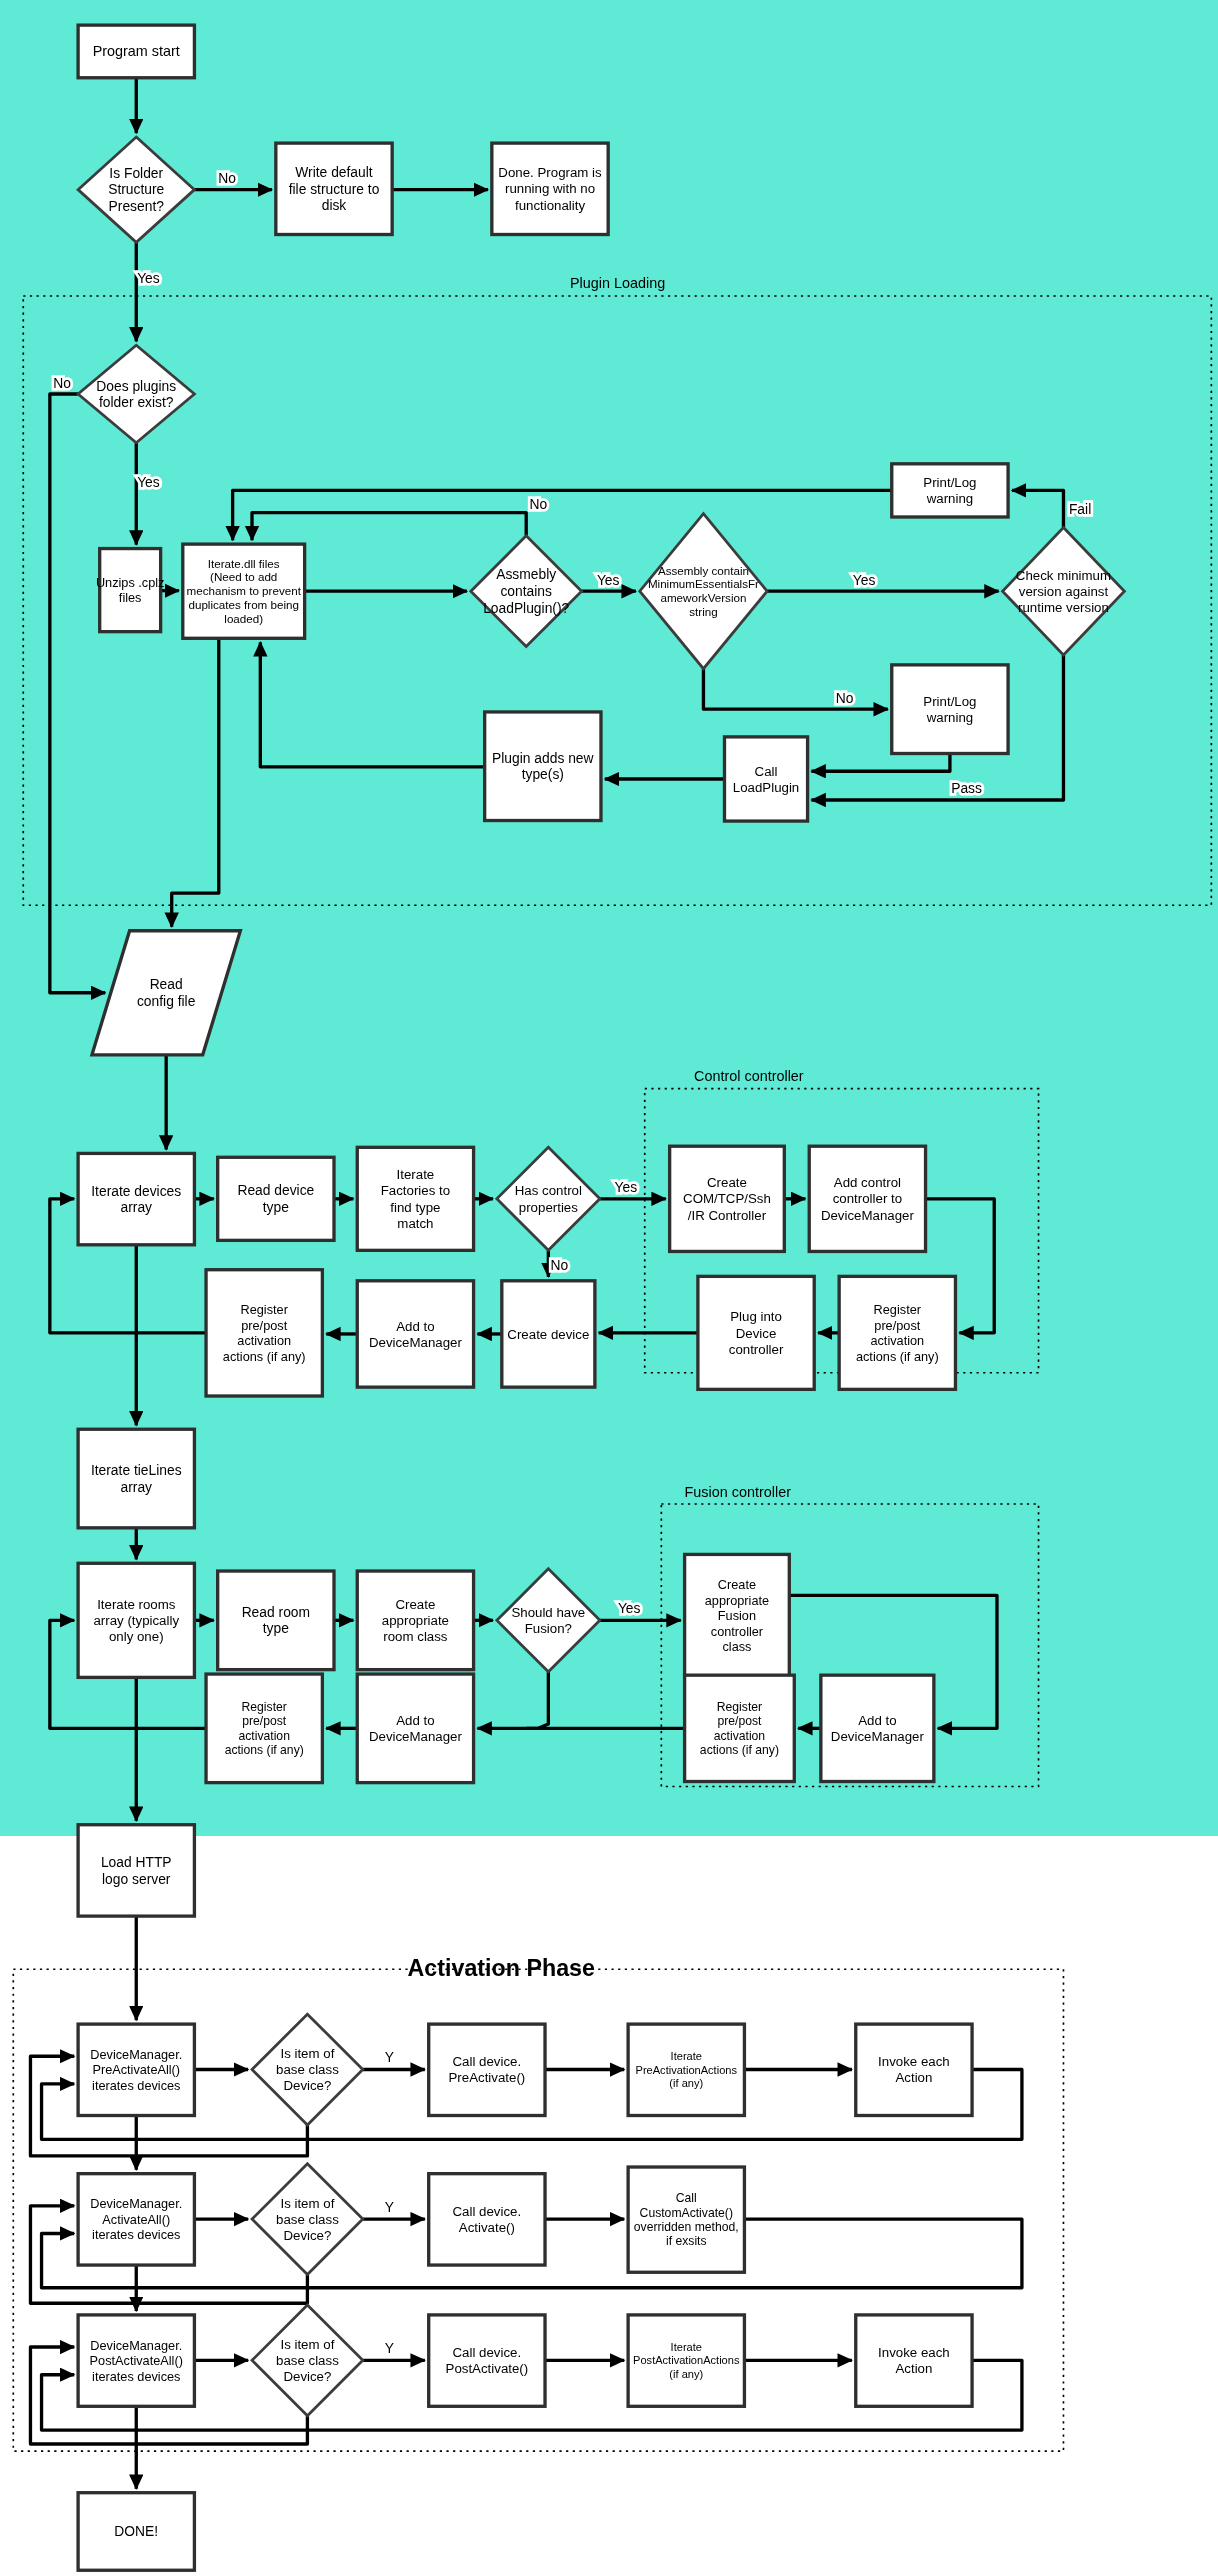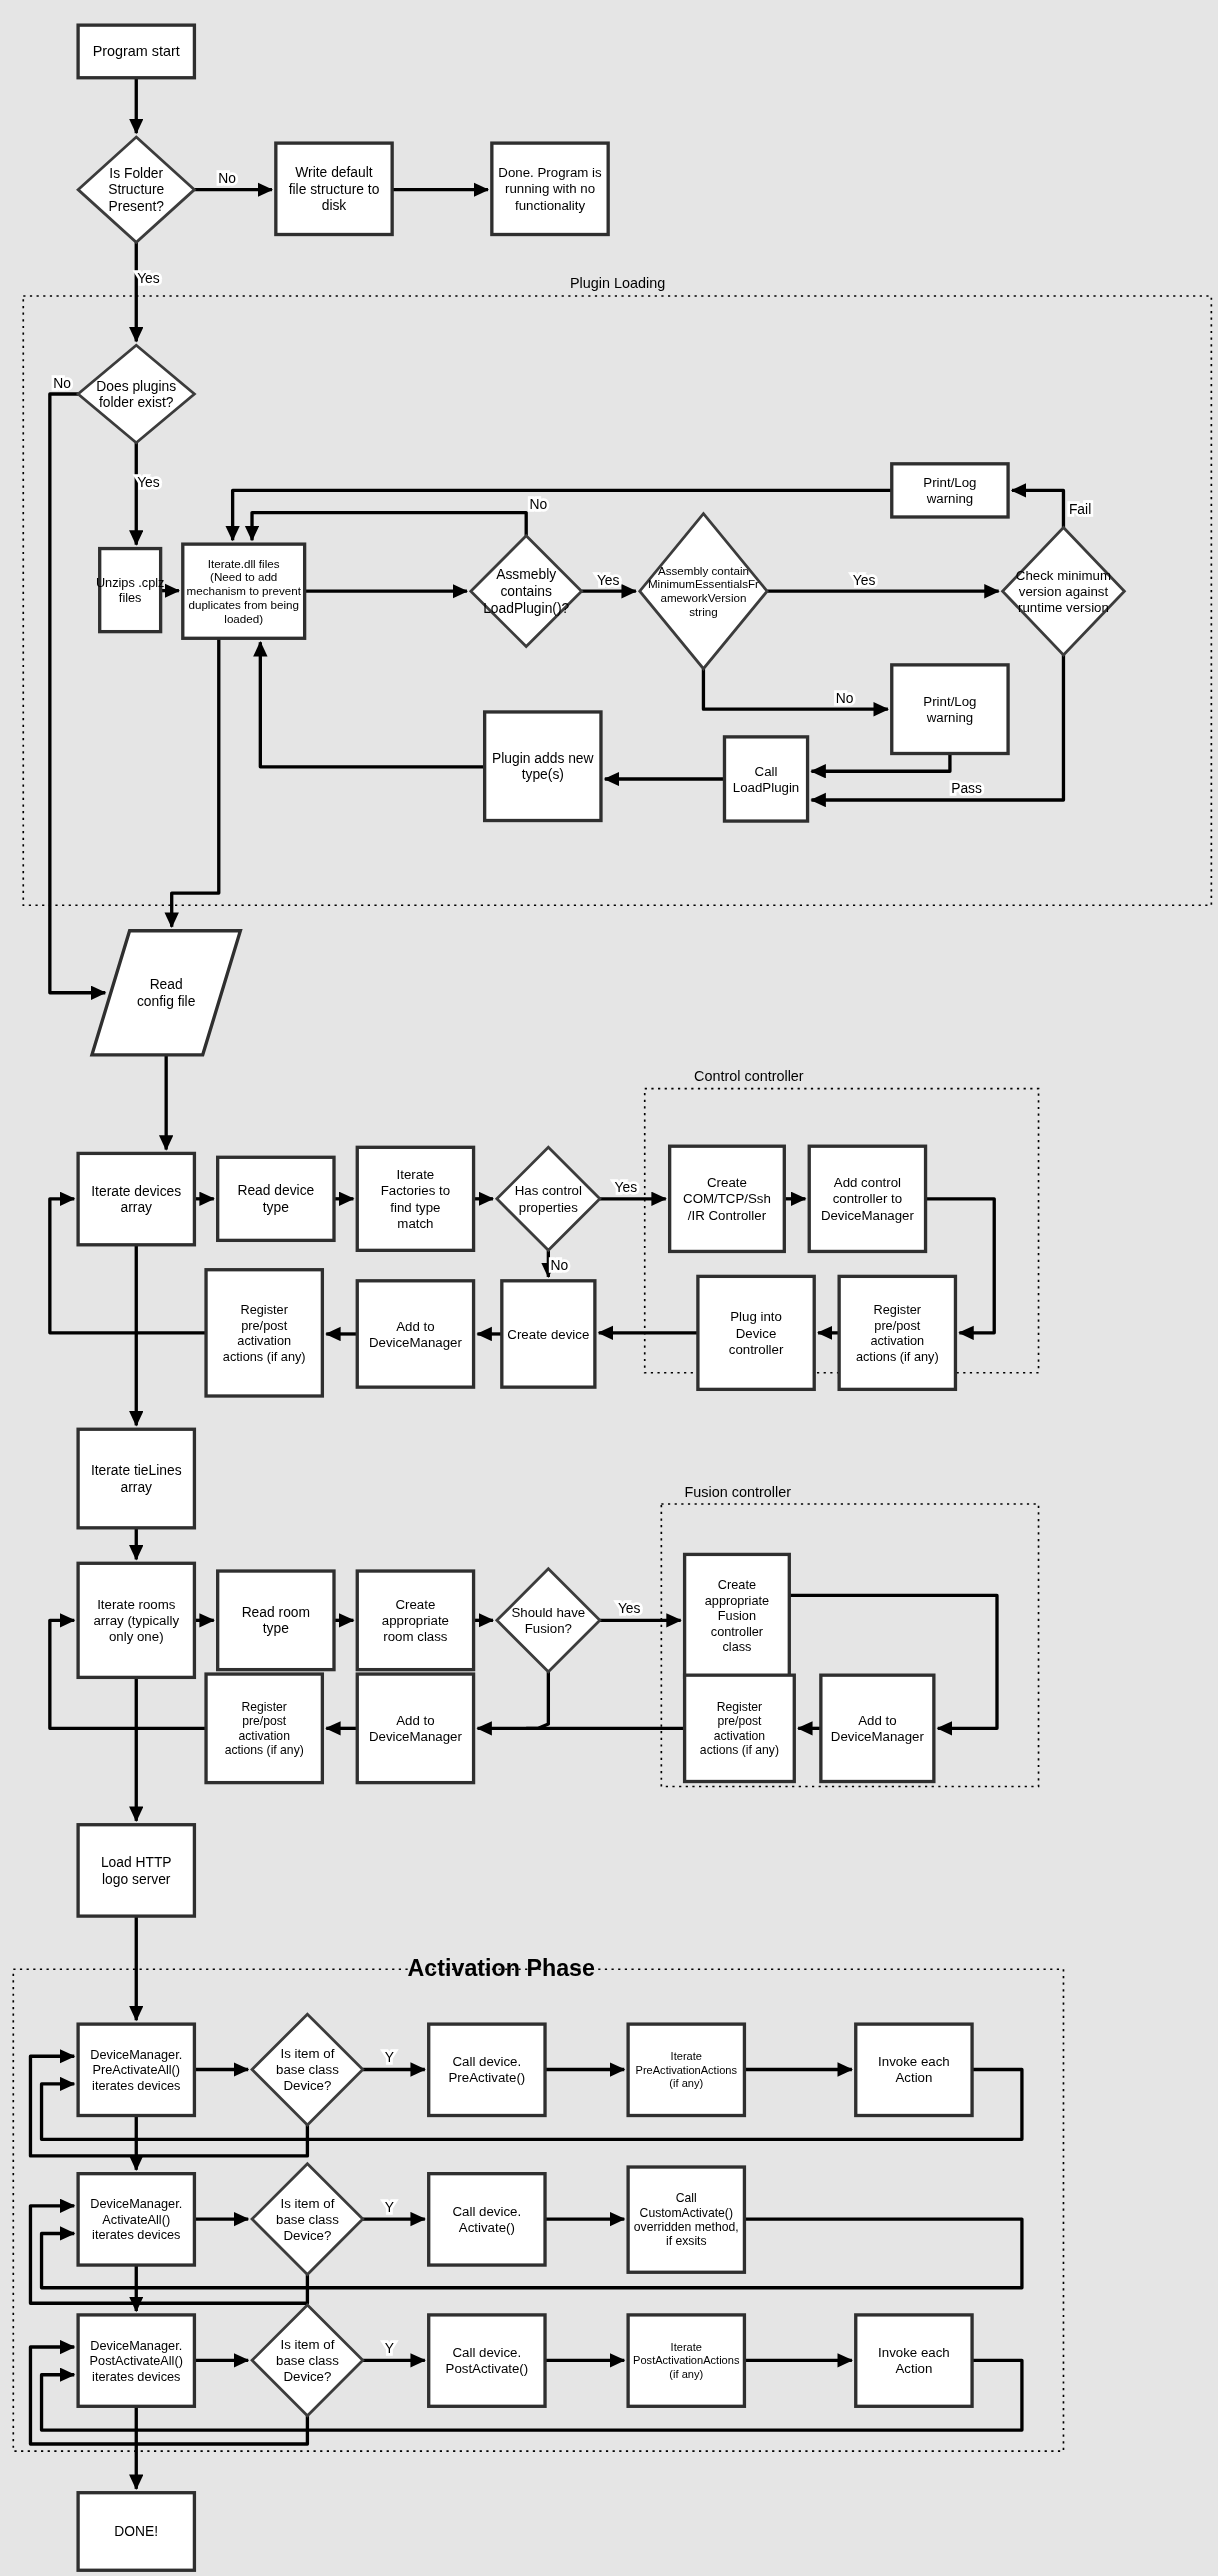--- a/index.html
+++ b/index.html
@@ -1,17 +1,17 @@
 <!DOCTYPE html>
 <html style="font-size:8.9px"><head>
 <meta charset="utf-8">
 <style>
   html,body{margin:0;padding:0;background:#ffffff;}
   body{width:1218px;height:2576px;font-family:"Liberation Sans",sans-serif;}
-  #diagram-root{position:relative;width:1218px;height:2576px;background:#e5e5e5;}
+  #diagram-root{position:relative;width:1218px;height:1836px;background:#5eead4;}
   svg{display:block;}
   .node-shape{fill:#ffffff;stroke:#2f2f2f;stroke-width:6;}
   .diamond-shape{fill:#ffffff;stroke:#3c3c3c;stroke-width:5;}
   .group-rect{fill:none;stroke:#000000;stroke-width:3;stroke-dasharray:4 8;}
   .edge-line{fill:none;stroke:#000000;stroke-width:6;stroke-linejoin:round;stroke-linecap:butt;}
   .node-label{fill:#000000;}
   .edge-label{fill:#000000;paint-order:stroke;stroke:#ffffff;stroke-width:10;font-size:25px;}
   .group-label{fill:#000000;font-size:26px;}
   .group-label-bold{fill:#000000;font-size:42px;font-weight:bold;}
   text{font-family:"Liberation Sans",sans-serif;}

